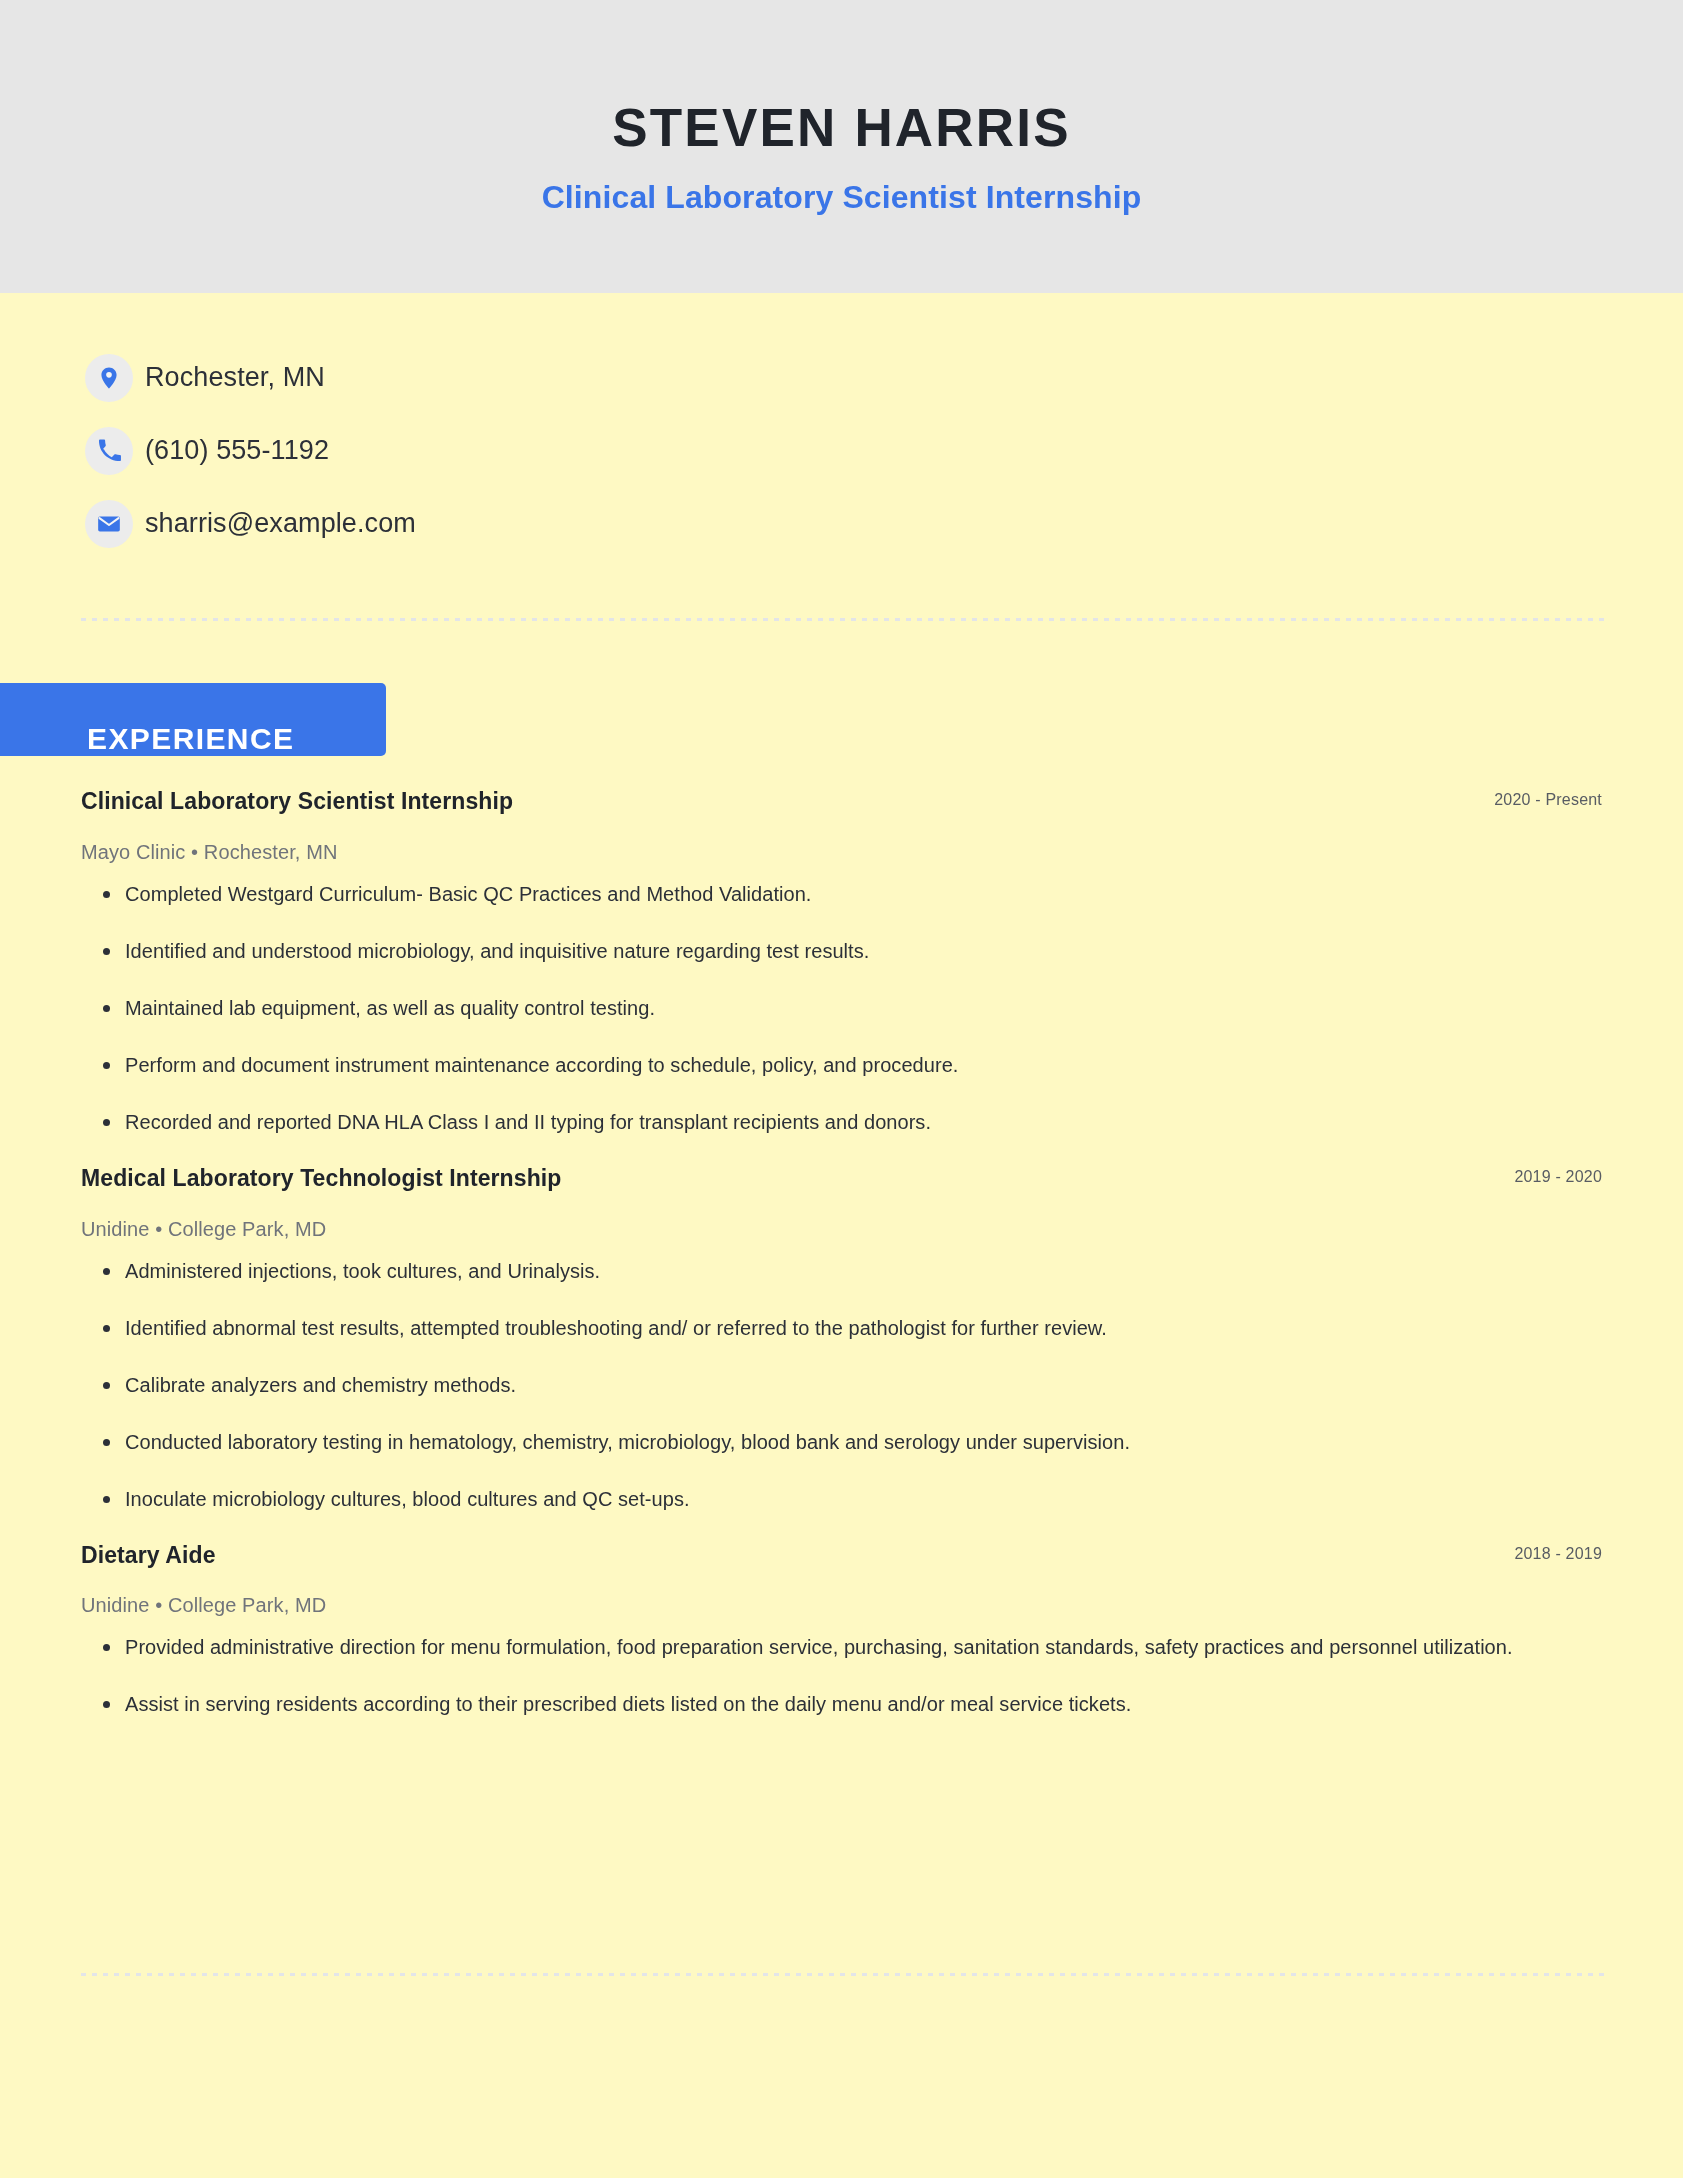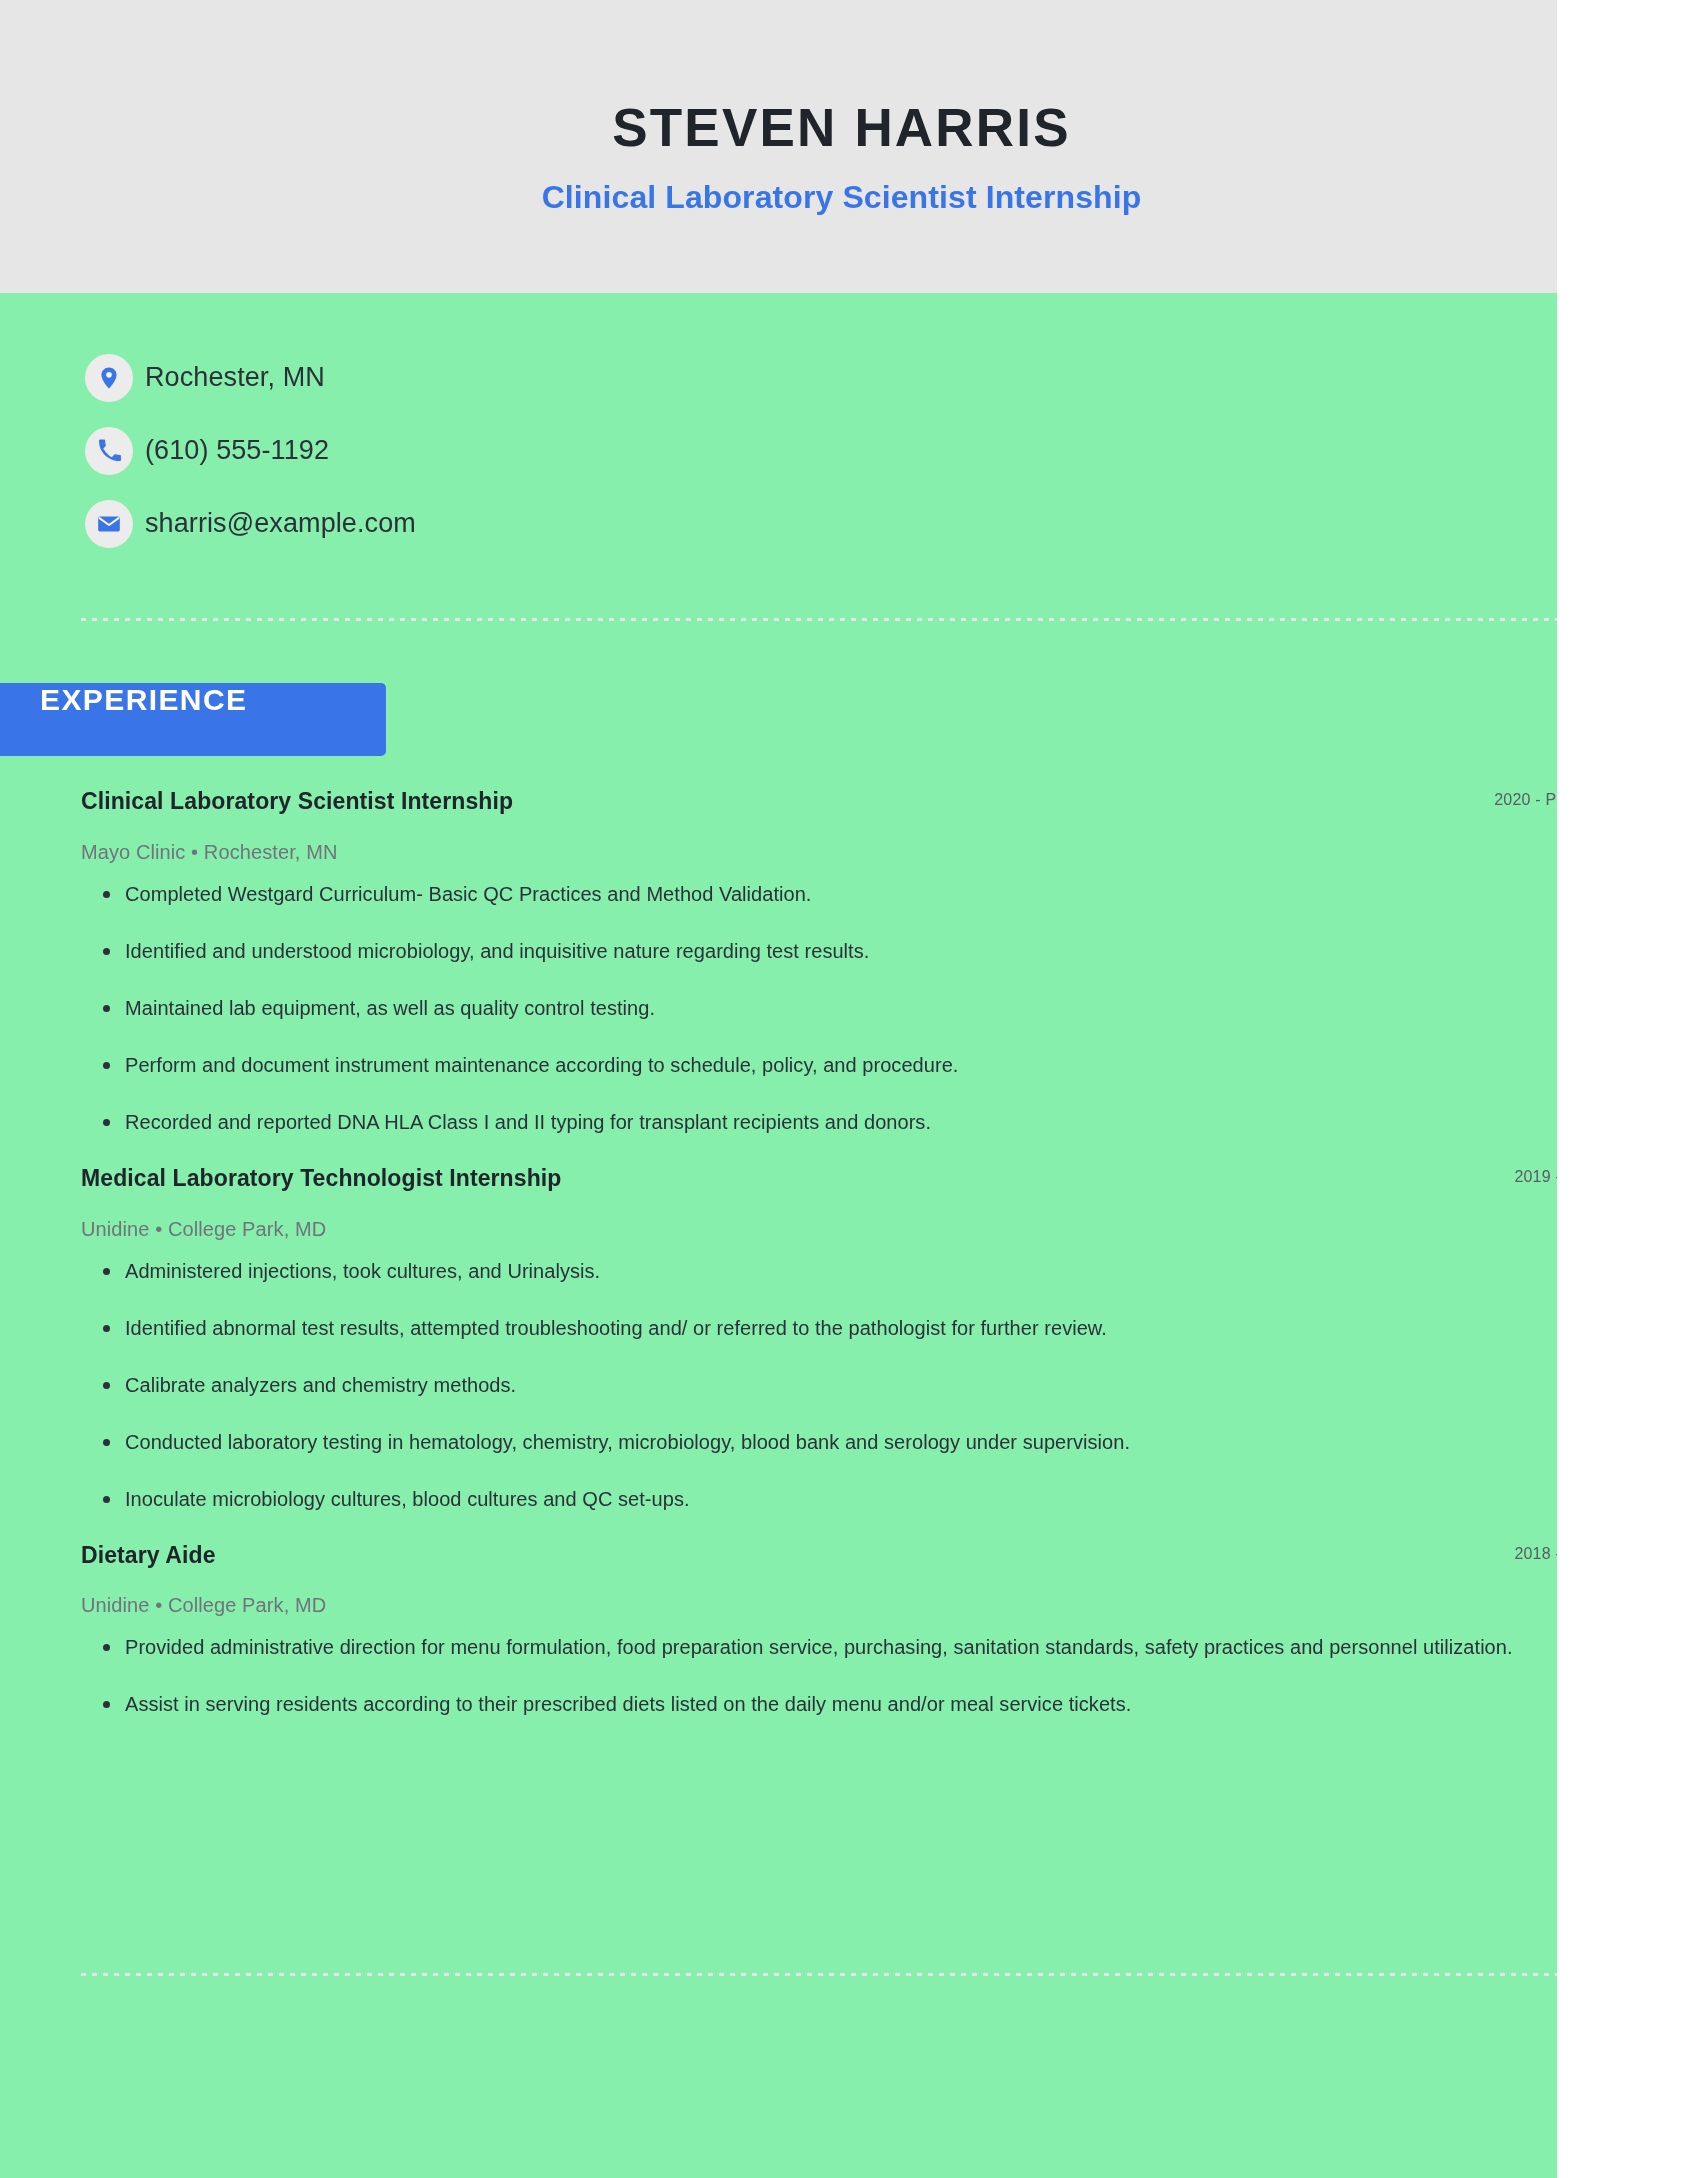--- a/index.html
+++ b/index.html
@@ -7,23 +7,23 @@
   html, body {
     width: 1683px;
     height: 2178px;
     background: #ffffff;
     font-family: "Liberation Sans", sans-serif;
     -webkit-font-smoothing: antialiased;
   }
 
   .page {
     position: relative;
-    width: 1557px;
+    width: 1683px;
     height: 2178px;
-    background: #86efac;
+    background: #fef9c3;
     overflow: hidden;
   }
 
   
   .header-band {
     width: 1683px;
     height: 293px;
     background: #e6e6e6;
     display: flex;
     flex-direction: column;
@@ -99,22 +99,22 @@
   
   .section-banner {
     position: absolute;
     left: 0;
     top: 683px;
     width: 386px;
     height: 73px;
     background: #3a75e8;
     border-radius: 0 5px 5px 0;
     display: flex;
-    align-items: flex-start;
-    padding-left: 40px;
+    align-items: flex-end;
+    padding-left: 87px;
   }
 
   .section-banner-label {
     color: #ffffff;
     font-size: 30px;
     font-weight: 700;
     letter-spacing: 1.4px;
   }
 
   

